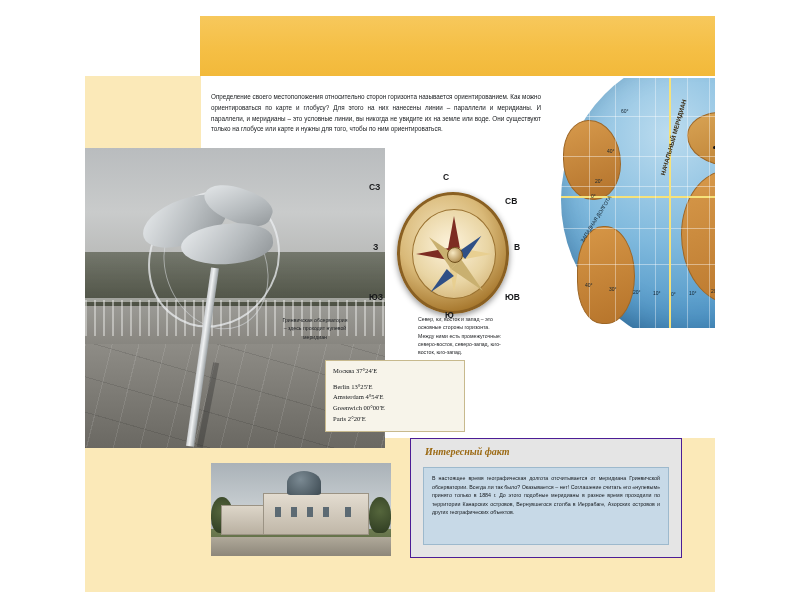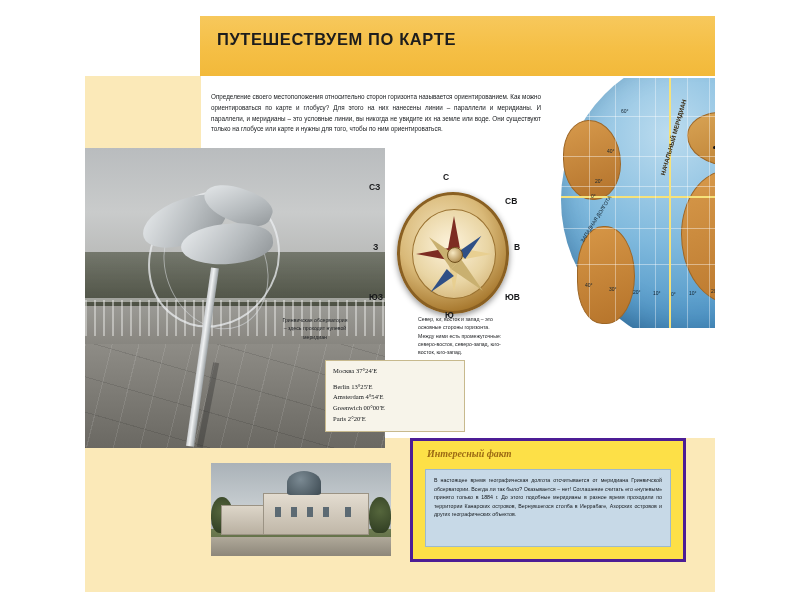--- a/index.html
+++ b/index.html
@@ -355,22 +355,22 @@
   }
   .coord-gap { height: 5px; }
 
   
   .fact-box {
     position: absolute;
     left: 325px;
     top: 430px;
     width: 270px;
     height: 118px;
-    background: #fde047;
-    border: 3px solid #4c1d95;
+    background: #e5e5e5;
+    border: 1px solid #4c1d95;
   }
   .fact-title {
     position: absolute;
     left: 14px; top: 7px;
     font-family: "Liberation Serif", serif;
     font-style: italic;
     font-weight: bold;
     font-size: 10px;
     color: #9c6a14;
   }
@@ -443,21 +443,20 @@
 </head>
 <body>
 
 <div class="page">
 
   <div class="left-wash"></div>
   <div class="mid-wash"></div>
   <div class="bottom-wash"></div>
 
   <div class="header-band"></div>
-  <div class="header-title">ПУТЕШЕСТВУЕМ ПО КАРТЕ</div>
 
   <div class="intro">Определение своего местоположения относительно сторон горизонта называется ориентированием. Как можно ориентироваться по карте и глобусу? Для этого на них нанесены линии – параллели и меридианы. И параллели, и меридианы – это условные линии, вы никогда не увидите их на земле или воде. Они существуют только на глобусе или карте и нужны для того, чтобы по ним ориентироваться.</div>
 
   <div class="photo-main">
     <div class="sky"></div>
     <div class="treeline"></div>
     <div class="ground"></div>
     <div class="rail"></div>
     <div class="fence"></div>
     <div class="paving"></div>

